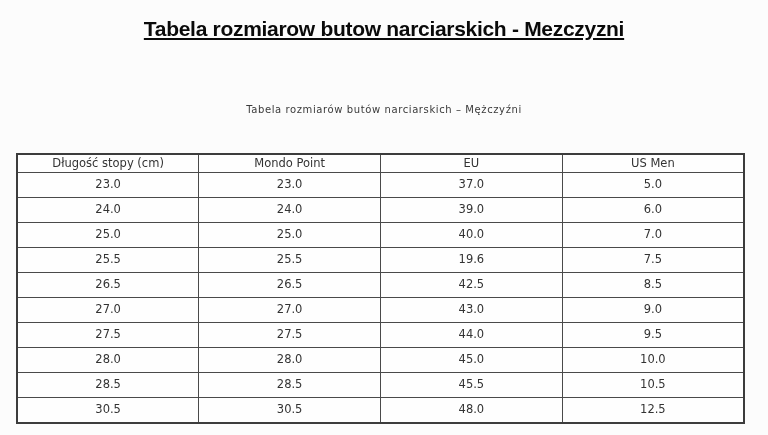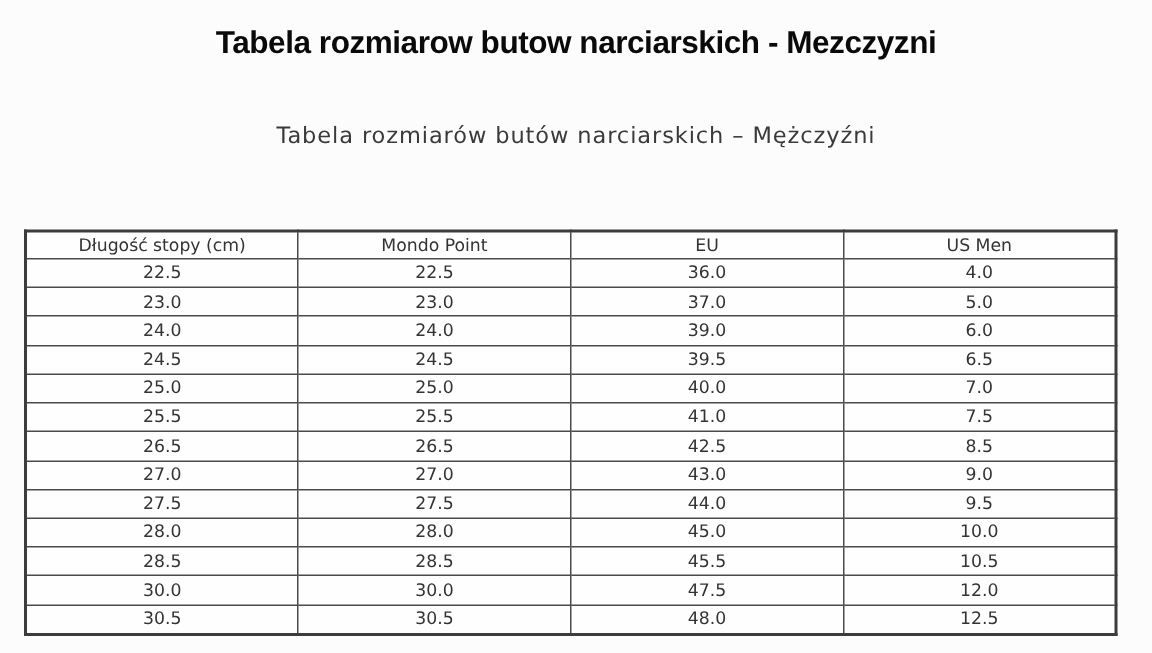--- a/index.html
+++ b/index.html
@@ -19,29 +19,30 @@
     top: 17px;
     left: 0;
     right: 0;
     margin: 0;
     text-align: center;
     font-family: "Liberation Sans", sans-serif;
     font-size: 21px;
     font-weight: bold;
     letter-spacing: -0.3px;
     color: #0a0a0a;
+    text-decoration: underline;
   }
   .figure-subtitle {
     position: absolute;
-    top: 81px;
+    top: 104px;
     left: 0;
     right: 0;
     text-align: center;
     font-family: "DejaVu Sans", sans-serif;
-    font-size: 15px;
+    font-size: 10px;
     letter-spacing: 0.6px;
     color: #3a3a3a;
   }
   table.size-table {
     position: absolute;
     top: 153px;
     left: 16px;
     width: 729px;
     height: 271px;
     border-collapse: collapse;
@@ -81,53 +82,41 @@
   <thead>
       <tr>
         <th>Długość stopy (cm)</th>
         <th>Mondo Point</th>
         <th>EU</th>
         <th>US Men</th>
       </tr>
     </thead>
   <tbody>
       <tr>
-        <td>22.5</td>
-        <td>22.5</td>
-        <td>36.0</td>
-        <td>4.0</td>
-      </tr>
-      <tr>
         <td>23.0</td>
         <td>23.0</td>
         <td>37.0</td>
         <td>5.0</td>
       </tr>
       <tr>
         <td>24.0</td>
         <td>24.0</td>
         <td>39.0</td>
         <td>6.0</td>
       </tr>
       <tr>
-        <td>24.5</td>
-        <td>24.5</td>
-        <td>39.5</td>
-        <td>6.5</td>
-      </tr>
-      <tr>
         <td>25.0</td>
         <td>25.0</td>
         <td>40.0</td>
         <td>7.0</td>
       </tr>
       <tr>
         <td>25.5</td>
         <td>25.5</td>
-        <td>41.0</td>
+        <td>19.6</td>
         <td>7.5</td>
       </tr>
       <tr>
         <td>26.5</td>
         <td>26.5</td>
         <td>42.5</td>
         <td>8.5</td>
       </tr>
       <tr>
         <td>27.0</td>
@@ -147,25 +136,19 @@
         <td>45.0</td>
         <td>10.0</td>
       </tr>
       <tr>
         <td>28.5</td>
         <td>28.5</td>
         <td>45.5</td>
         <td>10.5</td>
       </tr>
       <tr>
-        <td>30.0</td>
-        <td>30.0</td>
-        <td>47.5</td>
-        <td>12.0</td>
-      </tr>
-      <tr>
         <td>30.5</td>
         <td>30.5</td>
         <td>48.0</td>
         <td>12.5</td>
       </tr>
     </tbody>
 </table>
 
 </body></html>

